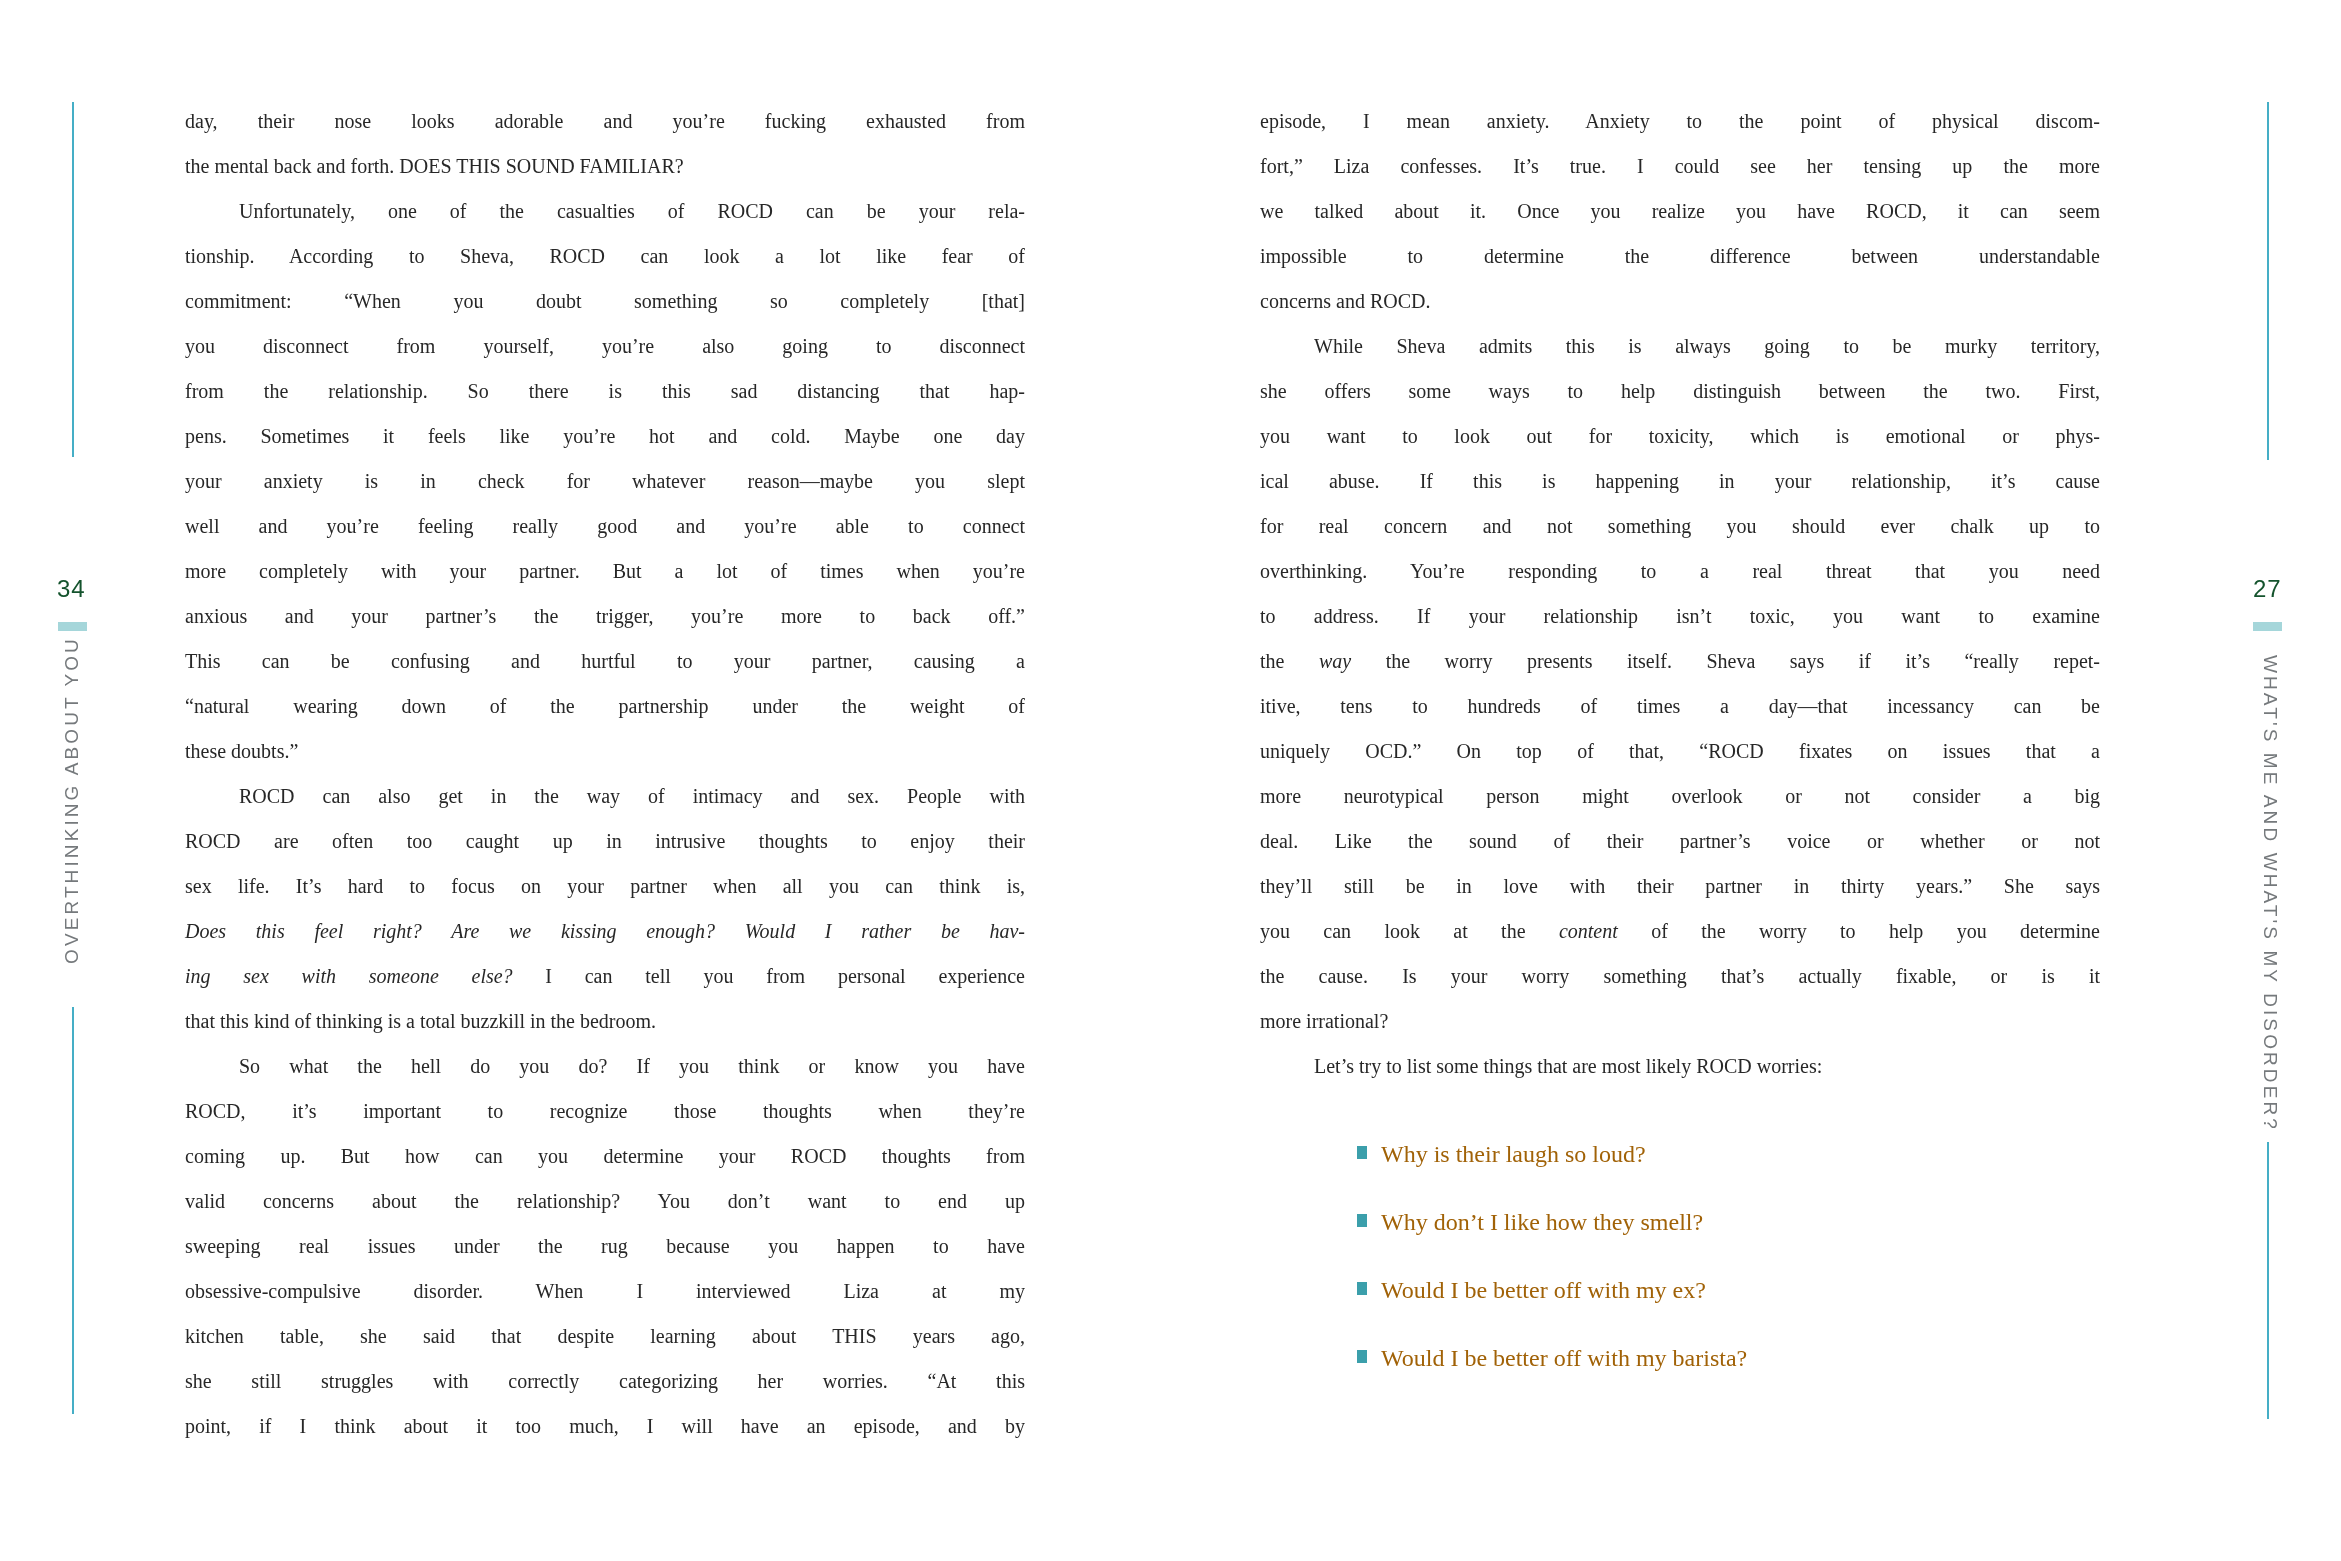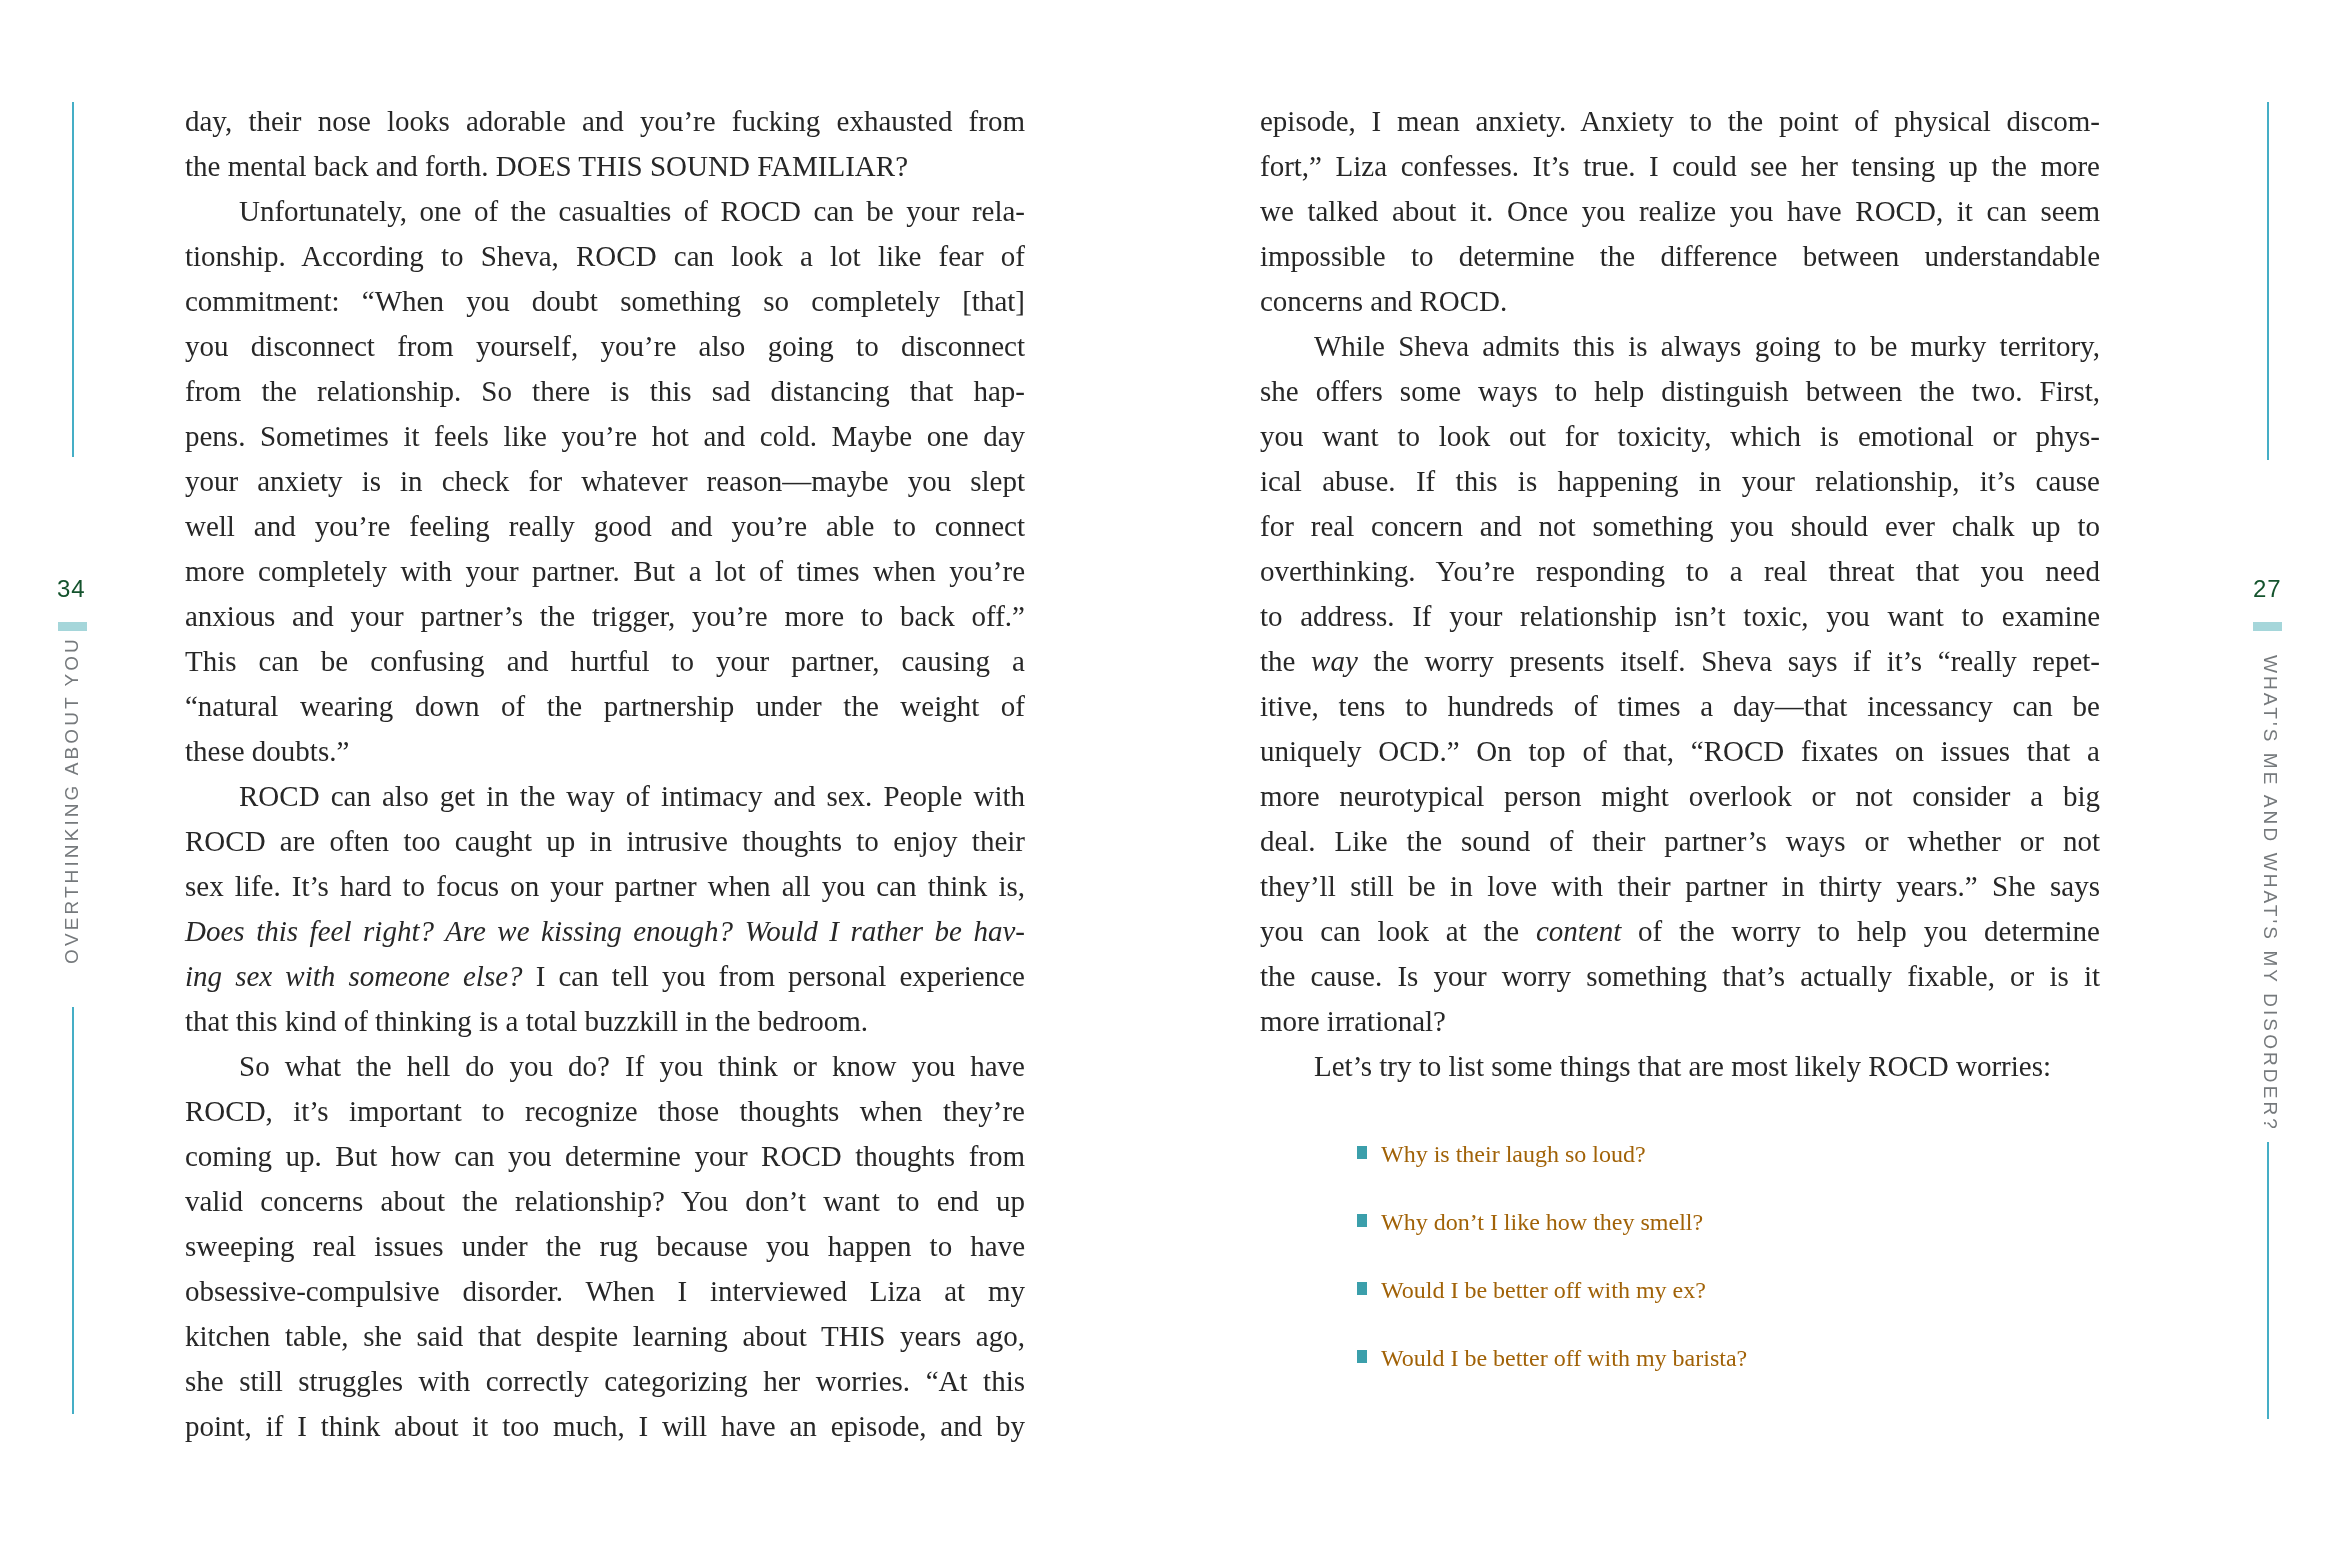--- a/index.html
+++ b/index.html
@@ -2,21 +2,21 @@
 <html style="font-size:14.4px"><head>
 <meta charset="utf-8">
 <style>
   html,body{margin:0;padding:0;background:#ffffff;}
   #spread{position:relative;width:2342px;height:1561px;background:#ffffff;overflow:hidden;
           font-family:"Liberation Serif","DejaVu Serif",serif;}
   
   .col{position:absolute;top:99px;width:840px;}
   #col-left{left:185px;}
   #col-right{left:1260px;}
-  .line{height:45px;line-height:45px;font-size:29px;color:#272727;
+  .line{height:45px;line-height:45px;font-size:20px;color:#272727;
         text-align:justify;text-align-last:justify;white-space:normal;overflow:visible;}
   .line.last{text-align:center;text-align-last:left;}
   .line.indent{text-indent:54px;}
   .it{font-style:italic;}
   
   #bullet-list{position:absolute;left:1357px;top:1138px;width:793px;}
   .bullet-item{position:relative;height:68px;padding-left:24px;font-size:24px;
                line-height:32px;color:#a16207;}
   .bullet-square{position:absolute;left:0;top:8px;width:10px;height:12.6px;}
   
@@ -96,21 +96,21 @@
       <div class="line"><span>she offers some ways to help distinguish between the two. First,</span></div>
       <div class="line"><span>you want to look out for toxicity, which is emotional or phys-</span></div>
       <div class="line"><span>ical abuse. If this is happening in your relationship, it’s cause</span></div>
       <div class="line"><span>for real concern and not something you should ever chalk up to</span></div>
       <div class="line"><span>overthinking. You’re responding to a real threat that you need</span></div>
       <div class="line"><span>to address. If your relationship isn’t toxic, you want to examine</span></div>
       <div class="line"><span>the </span><span class="it">way</span><span> the worry presents itself. Sheva says if it’s “really repet-</span></div>
       <div class="line"><span>itive, tens to hundreds of times a day—that incessancy can be</span></div>
       <div class="line"><span>uniquely OCD.” On top of that, “ROCD fixates on issues that a</span></div>
       <div class="line"><span>more neurotypical person might overlook or not consider a big</span></div>
-      <div class="line"><span>deal. Like the sound of their partner’s ways or whether or not</span></div>
+      <div class="line"><span>deal. Like the sound of their partner’s voice or whether or not</span></div>
       <div class="line"><span>they’ll still be in love with their partner in thirty years.” She says</span></div>
       <div class="line"><span>you can look at the </span><span class="it">content</span><span> of the worry to help you determine</span></div>
       <div class="line"><span>the cause. Is your worry something that’s actually fixable, or is it</span></div>
       <div class="line last"><span>more irrational?</span></div>
       <div class="line indent last"><span>Let’s try to list some things that are most likely ROCD worries:</span></div>
     </div>
 
   <div id="bullet-list">
       <div class="bullet-item"><span class="bullet-square" style="background: rgb(59, 159, 171);"></span><span>Why is their laugh so loud?</span></div>
       <div class="bullet-item"><span class="bullet-square" style="background: rgb(59, 159, 171);"></span><span>Why don’t I like how they smell?</span></div>

